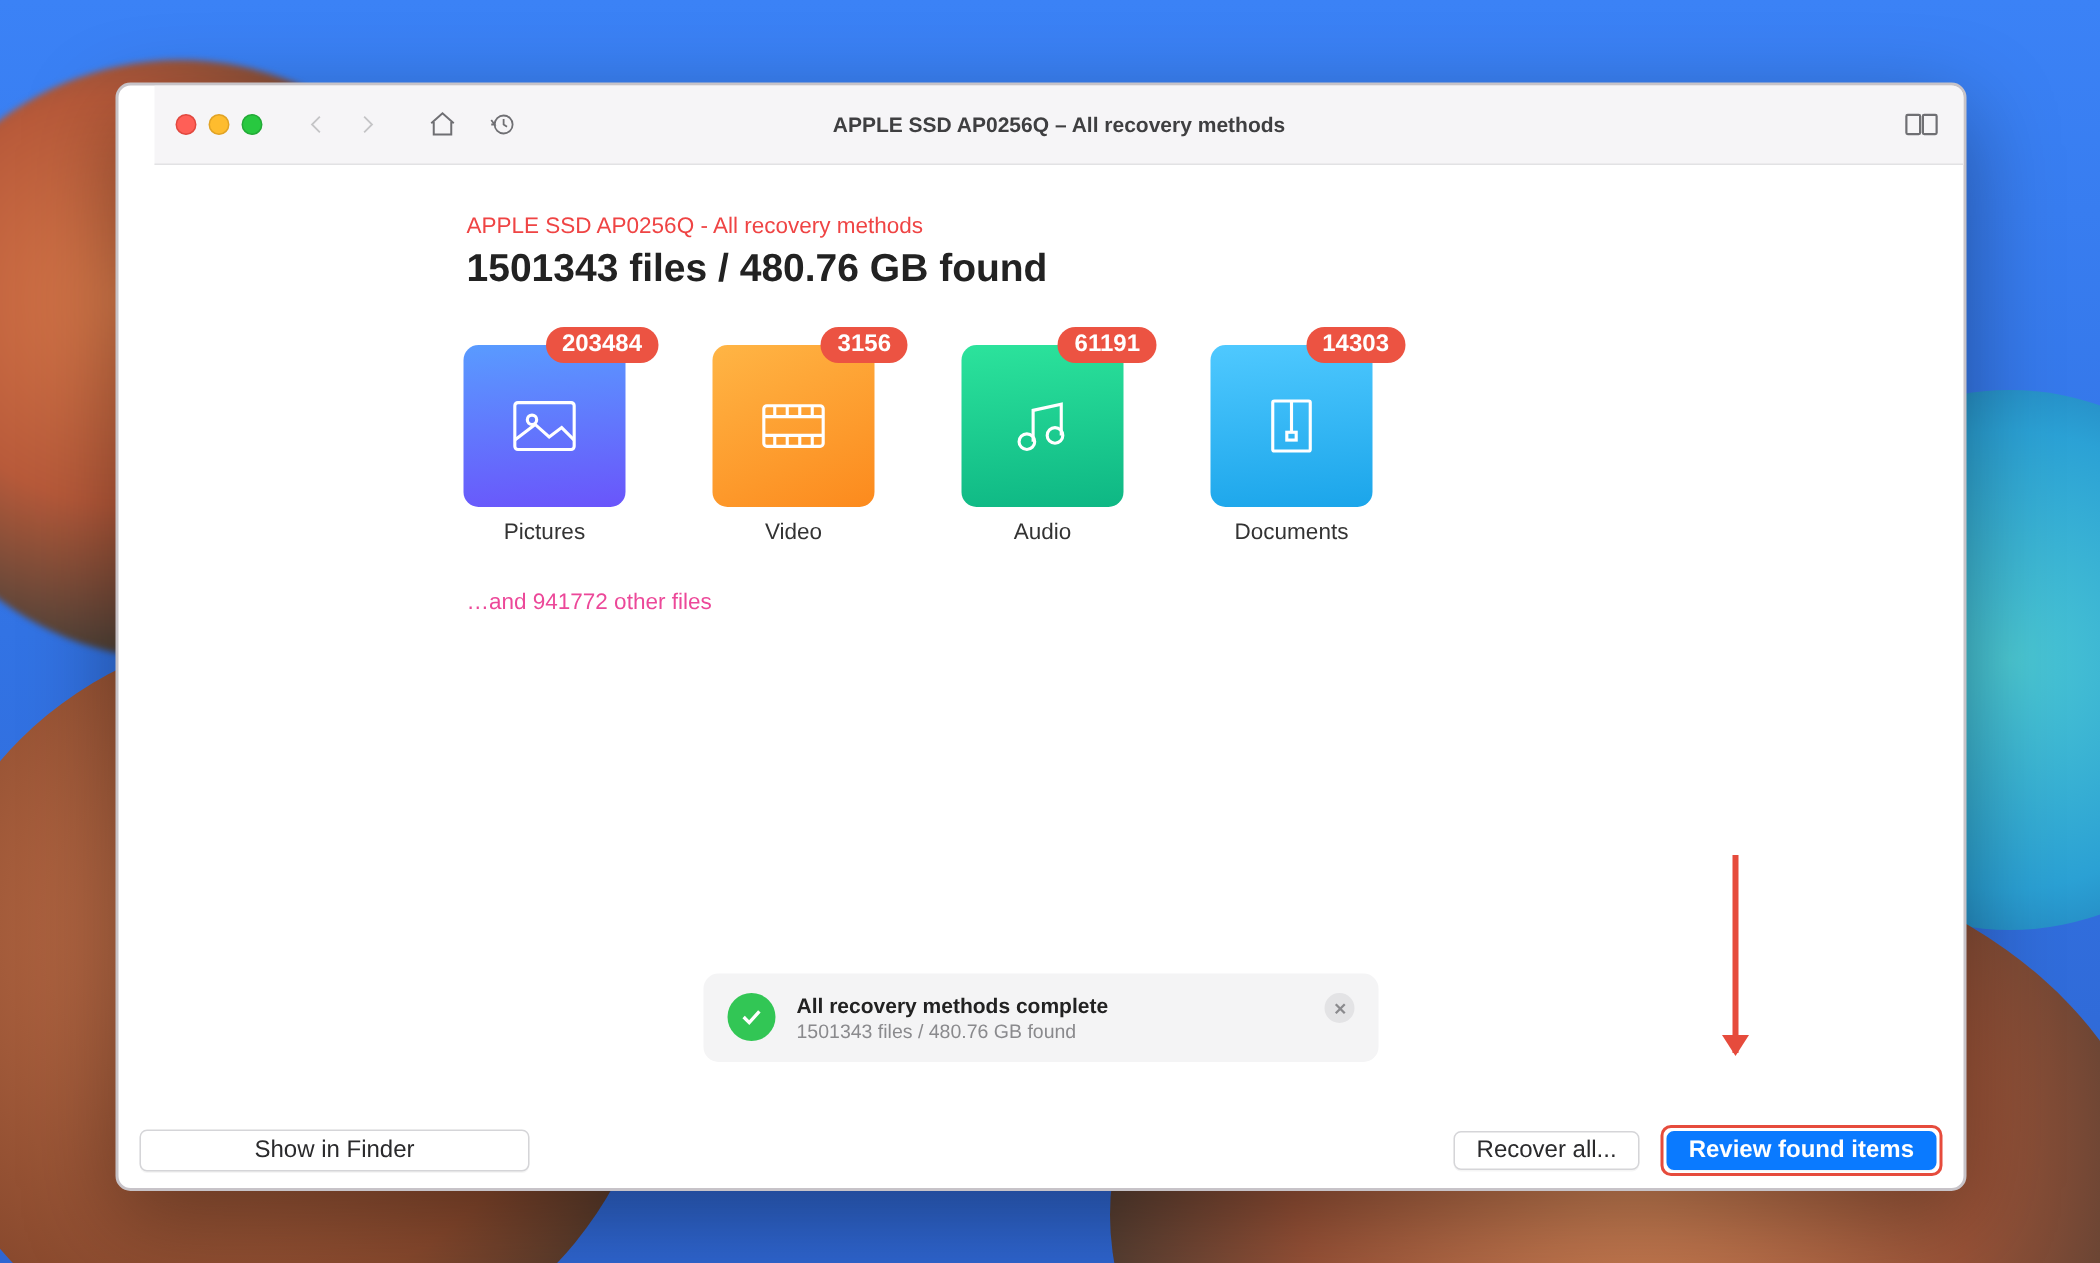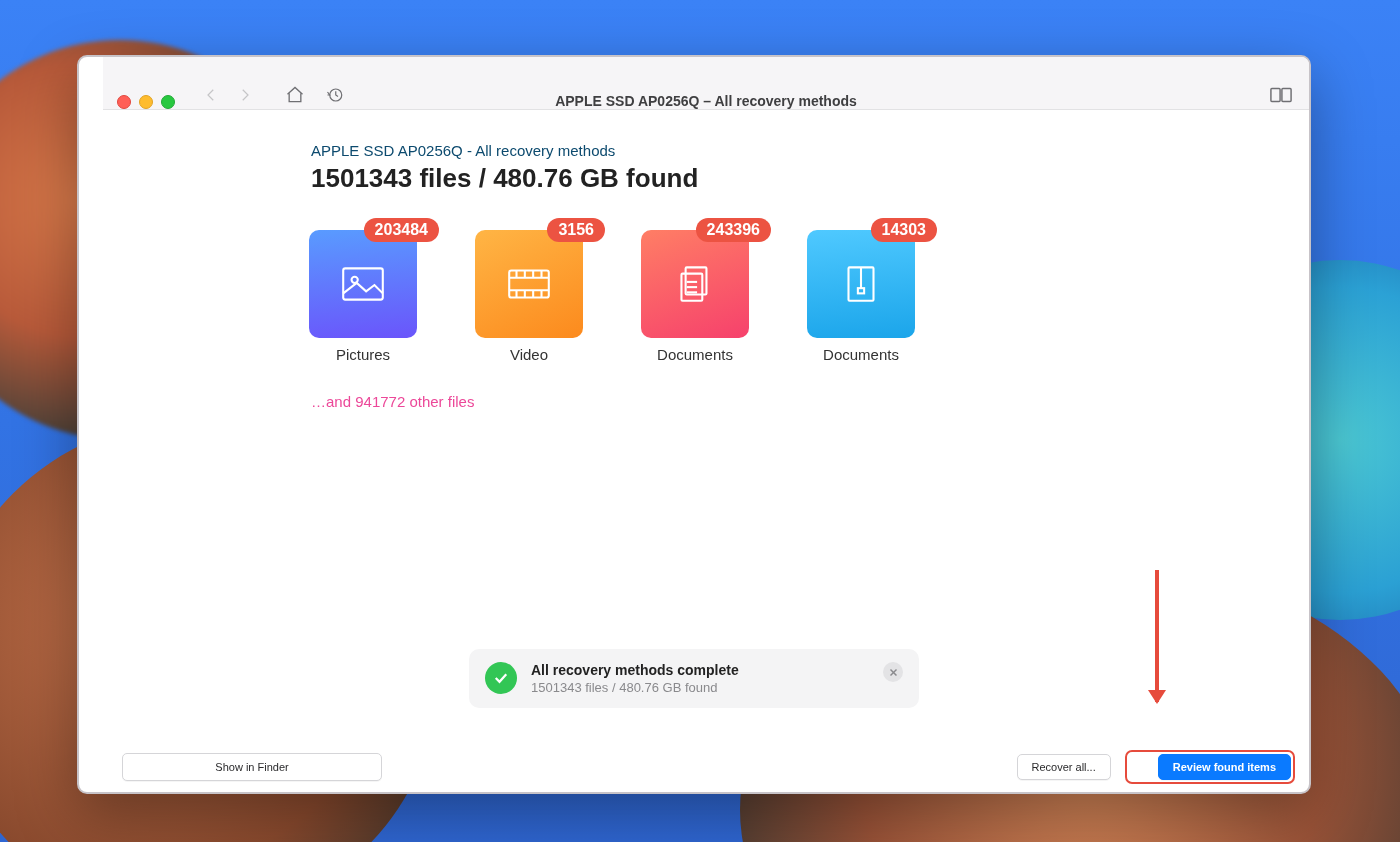--- a/index.html
+++ b/index.html
@@ -6,37 +6,37 @@
 body{background:linear-gradient(180deg,#3b82f6 0%,#3273e4 50%,#2f66d2 100%);position:relative;}
 
 .bg-shape{position:absolute;border-radius:50%;}
 .bg-left{left:-80px;top:40px;width:400px;height:400px;background:radial-gradient(circle at 40% 40%,#d97a4a 0%,#b85a3a 40%,#2a3a38 80%);filter:blur(2px);}
 .bg-left2{left:-60px;top:420px;width:500px;height:500px;background:radial-gradient(circle at 40% 40%,#c3714a 0%,#8a4a2e 60%,#182828 100%);}
 .bg-right{right:-120px;top:260px;width:360px;height:360px;background:radial-gradient(circle at 50% 50%,#4ed1d1 0%,#2aa6d3 60%,#1a6aa6 100%);opacity:.9;}
 .bg-right2{right:-40px;top:560px;width:700px;height:500px;background:radial-gradient(circle at 50% 40%,#d98a5a 0%,#9a5338 50%,#222f2e 100%);}
 
 .window{position:absolute;left:77px;top:55px;width:1230px;height:735px;background:#ffffff;border-radius:10px;box-shadow:0 20px 60px rgba(0,0,0,.35);display:flex;flex-direction:column;overflow:hidden;border:2px solid #c7c3c8;}
 
-.toolbar{height:52px;background:#f6f5f7;border-bottom:1px solid #e2e2e4;display:flex;align-items:flex-end;padding:0 14px;position:relative;margin-left:24px;}
+.toolbar{height:52px;background:#f6f5f7;border-bottom:1px solid #e2e2e4;display:flex;align-items:center;padding:0 14px;position:relative;margin-left:24px;}
 .traffic{display:flex;gap:8px;margin-right:22px;}
 .dot{width:12px;height:12px;border-radius:50%;}
 .dot.red{background:#ff5f57;border:0.5px solid #e1483f;}
 .dot.yellow{background:#febc2e;border:0.5px solid #e1a325;}
 .dot.green{background:#28c840;border:0.5px solid #23aa37;}
 .nav-arrows{display:flex;gap:6px;margin-right:22px;color:#bdbdbf;}
 .iconbtn{width:28px;height:28px;display:flex;align-items:center;justify-content:center;color:#6f6f73;border-radius:6px;}
 .iconbtn.disabled{color:#c5c5c7;}
 .iconbtn svg{width:18px;height:18px;stroke:currentColor;fill:none;stroke-width:1.6;}
 .home-ico svg{width:20px;height:20px;}
 .toolbar-title{position:absolute;left:0;right:0;text-align:center;font-size:14px;font-weight:600;color:#3f3f41;pointer-events:none;}
 .view-toggle{margin-left:auto;color:#6f6f73;}
 .view-toggle svg{width:22px;height:16px;}
 
 .content{flex:1;padding:32px 232px 0 232px;box-sizing:border-box;}
-.subtitle{color:#0c4a6e;font-size:15px;margin-bottom:4px;}
+.subtitle{color:#ef4444;font-size:15px;margin-bottom:4px;}
 .headline{font-size:26px;font-weight:800;color:#222;margin-bottom:36px;}
 .cats{display:flex;gap:62px;}
 .cat{width:104px;display:flex;flex-direction:column;align-items:center;position:relative;}
 .tile{width:108px;height:108px;border-radius:10px;display:flex;align-items:center;justify-content:center;position:relative;}
 .tile svg{width:50px;height:50px;fill:none;stroke:#fff;stroke-width:2;}
 .tile.pictures{background:linear-gradient(175deg,#599bff 0%,#6a55fb 100%);}
 .tile.video{background:linear-gradient(155deg,#ffb545 0%,#fc8a1d 100%);}
 .tile.audio{background:linear-gradient(175deg,#2ce39c 0%,#0eb784 100%);}
 .tile.docs{background:linear-gradient(160deg,#ff7e65 0%,#f6416c 100%);}
 .tile.arch{background:linear-gradient(175deg,#4fc9ff 0%,#1ba5ea 100%);}
@@ -47,21 +47,21 @@
 .status{position:absolute;left:50%;transform:translateX(-50%);bottom:84px;width:450px;background:#f4f4f5;border-radius:10px;display:flex;align-items:flex-start;padding:13px 16px;box-sizing:border-box;}
 .check{width:32px;height:32px;border-radius:50%;background:#32c655;display:flex;align-items:center;justify-content:center;margin-right:14px;flex:none;}
 .check svg{width:18px;height:18px;fill:none;stroke:#fff;stroke-width:3;}
 .status-text{flex:1;}
 .status-title{font-weight:700;font-size:14px;color:#222;}
 .status-sub{font-size:13px;color:#8a8a8d;margin-top:2px;}
 .close-pill{width:20px;height:20px;border-radius:50%;background:#e3e3e5;display:flex;align-items:center;justify-content:center;color:#8a8a8d;font-size:12px;flex:none;}
 .close-pill svg{width:9px;height:9px;stroke:currentColor;stroke-width:2;}
 
 .bottom{position:absolute;left:0;right:0;bottom:0;height:50px;display:flex;align-items:center;padding:0 14px;box-sizing:border-box;}
-.btn{height:24px;font-size:11px;border-radius:5px;border:1px solid #d5d5d8;background:#fff;padding:0 14px;display:inline-flex;align-items:center;color:#2a2a2c;box-shadow:0 1px 0 rgba(0,0,0,.04);margin-left:29px;}
+.btn{height:24px;font-size:16px;border-radius:5px;border:1px solid #d5d5d8;background:#fff;padding:0 14px;display:inline-flex;align-items:center;color:#2a2a2c;box-shadow:0 1px 0 rgba(0,0,0,.04);}
 .btn.big{height:26px;}
 .btn.finder{width:230px;justify-content:center;}
 .spacer{flex:1;}
 .btn.primary{background:#0a7aff;border-color:#0a7aff;color:#fff;font-weight:700;}
 .primary-wrap{padding:2px;border:2px solid #e64b3c;border-radius:7px;margin-left:14px;}
 
 .arrow-anno{position:absolute;right:150px;bottom:90px;width:4px;height:132px;background:#e64b3c;}
 .arrow-anno::after{content:"";position:absolute;left:-7px;bottom:-2px;border-left:9px solid transparent;border-right:9px solid transparent;border-top:14px solid #e64b3c;}
 </style>
 </head>
@@ -145,34 +145,32 @@
               <line x1="12" y1="30" x2="12" y2="37"></line>
               <line x1="20" y1="30" x2="20" y2="37"></line>
               <line x1="28" y1="30" x2="28" y2="37"></line>
               <line x1="36" y1="30" x2="36" y2="37"></line>
             </svg>
         </div>
         <div class="badge">3156</div>
         <div class="cat-label">Video</div>
       </div>
 
-
-      <div class="cat">
-        <div class="tile docs">
-          <svg viewBox="0 0 48 48">
-              <rect x="15" y="8" width="20" height="26" rx="1"></rect>
-              <rect x="11" y="14" width="20" height="26" rx="1"></rect>
-              <line x1="16" y1="22" x2="26" y2="22"></line>
-              <line x1="16" y1="27" x2="26" y2="27"></line>
-              <line x1="16" y1="32" x2="26" y2="32"></line>
-            </svg>
-        </div>
-        <div class="badge">243396</div>
-        <div class="cat-label">Documents</div>
-      </div>
+      <div class="cat">
+        <div class="tile audio">
+          <svg viewBox="0 0 48 48">
+              <path d="M18 34 V14 L36 10 V30"></path>
+              <circle cx="14" cy="34" r="5"></circle>
+              <circle cx="32" cy="30" r="5"></circle>
+            </svg>
+        </div>
+        <div class="badge">61191</div>
+        <div class="cat-label">Audio</div>
+      </div>
+
 
       <div class="cat">
         <div class="tile arch">
           <svg viewBox="0 0 48 48">
               <rect x="12" y="8" width="24" height="32" rx="1"></rect>
               <line x1="24" y1="8" x2="24" y2="28"></line>
               <rect x="21" y="28" width="6" height="5"></rect>
             </svg>
         </div>
         <div class="badge">14303</div>

